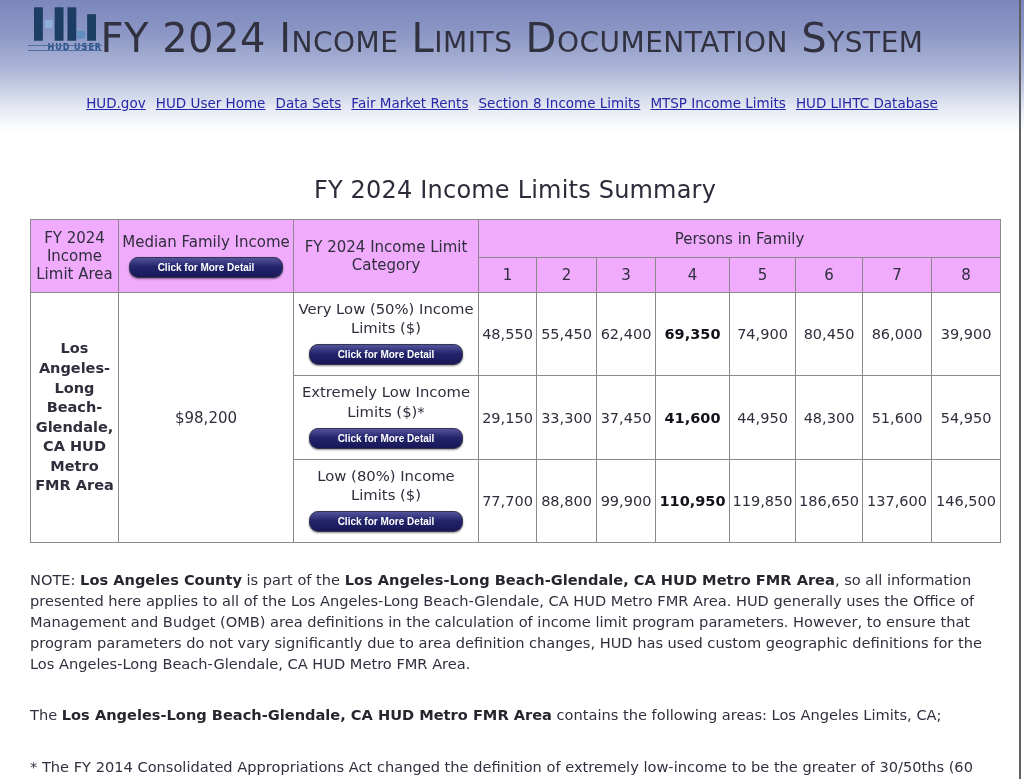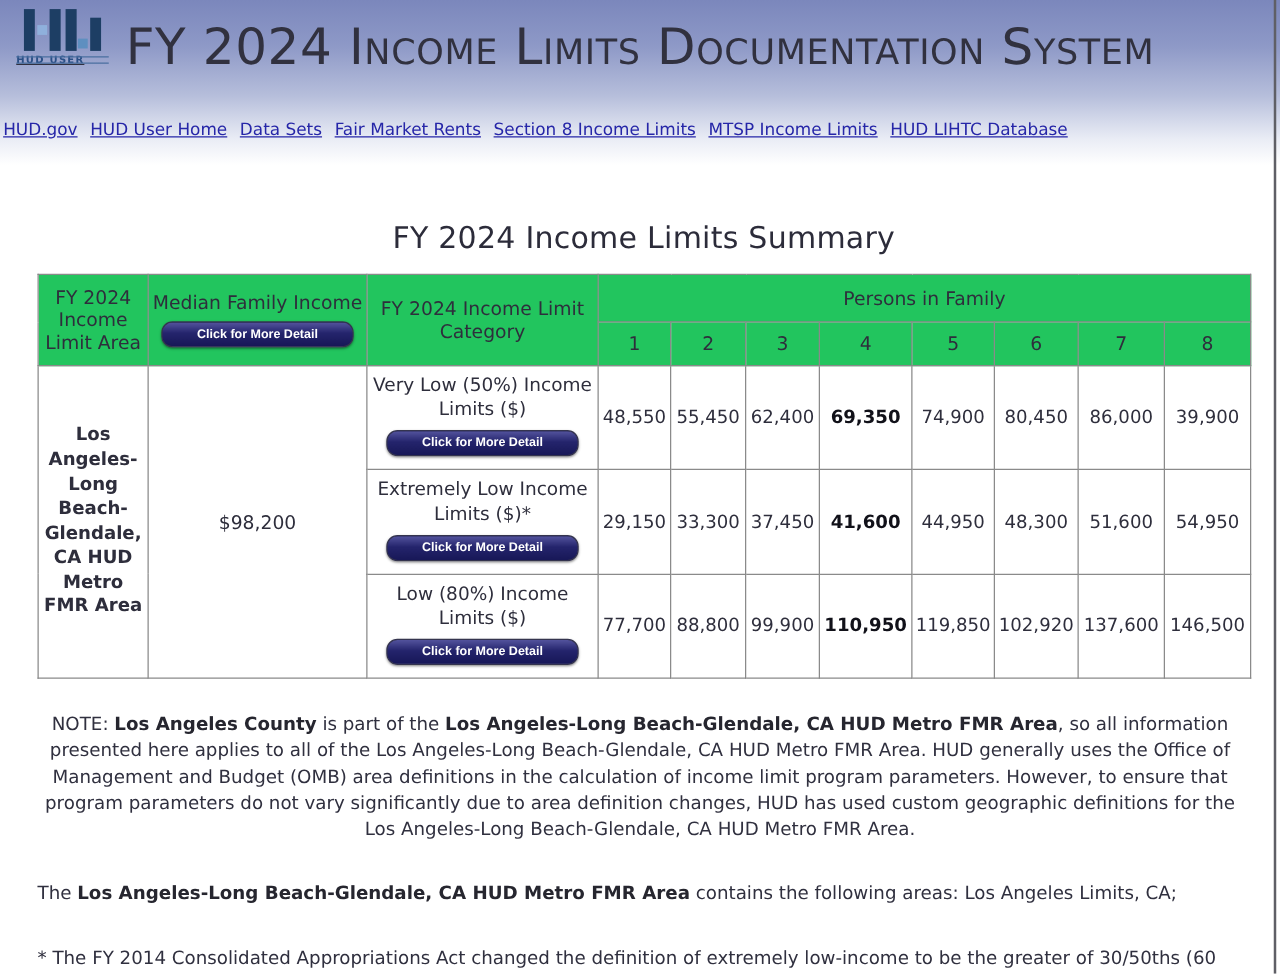--- a/index.html
+++ b/index.html
@@ -8,64 +8,64 @@
     width:1024px; height:779px; overflow:hidden; background:#fff;
     font-family:"DejaVu Sans", sans-serif; color:#30303f; position:relative;
   }
   .right-edge { position:absolute; top:0; right:3px; width:2px; height:779px; background:#5f5f66; z-index:5; }
 
   
   header {
     height:132px; position:relative;
     background:linear-gradient(to bottom,#7b87bc 0%,#8e99c7 28%,#b6bedb 58%,#e9ecf5 84%,#ffffff 100%);
   }
-  .logo { position:absolute; left:13px; top:7px; width:74px; text-align:left; cursor:pointer;text-decoration:underline; }
+  .logo { position:absolute; left:28px; top:7px; width:74px; text-align:right; cursor:pointer; }
   .logo svg { display:block; margin:0 auto; }
   .logo-text {
     position:relative; margin-top:2px; font-size:8px; letter-spacing:1px;
     color:#2a4f86; font-weight:bold; white-space:nowrap;
   }
   .logo-text .tline { position:absolute; left:0; right:0; height:1px; background:#4a6fa0; }
   .tl1 { top:2px; } .tl2 { bottom:1px; }
   h1 {
     margin:0; padding-top:15px; text-align:center;
     font-size:40px; font-weight:400; letter-spacing:.5px;
     font-variant:small-caps; color:#31313f;
   }
-  nav { margin-top:32px; text-align:left; }
+  nav { margin-top:32px; text-align:center; }
   nav a { color:#2626a8; text-decoration:underline; font-size:13.5px; margin:0 2.5px; cursor:pointer; }
 
   
   main { padding:0 24px 0 30px; }
   h2 { text-align:center; font-size:24px; font-weight:400; margin:44px 0 15px; color:#2c2c3a; letter-spacing:.2px; }
 
   table { border-collapse:collapse; table-layout:fixed; width:970px; }
   th, td { border:1px solid #8a8a8a; text-align:center; vertical-align:middle; padding:2px; }
-  thead th { background:#22c55e; font-weight:400; font-size:15px; color:#2e2e3c; }
+  thead th { background:#f0abfc; font-weight:400; font-size:15px; color:#2e2e3c; }
   tr.h1row th { height:38px; }
   tr.h2row th { height:35px; font-size:15px; }
   tbody tr { height:80px; }
   td.area-cell { font-weight:bold; font-size:14.5px; line-height:1.35; padding:4px 2px; color:#2e2e3c; }
   td.median-cell { font-size:15px; color:#2e2e3c; }
   td.cat-cell { font-size:14.8px; color:#2e2e3c; padding:6px 4px 8px; line-height:1.3; }
   td.val { font-size:14.5px; color:#2e2e3c; }
   td.val.bold4 { font-weight:bold; color:#111119; }
   .btn {
     display:block; margin:7px auto 2px; width:154px; padding:4px 6px;
     background:linear-gradient(to bottom,#53539d 0%,#24246c 45%,#171757 100%);
     color:#fff; font-weight:bold; font-size:10px; font-family:Liberation Sans, sans-serif;
     border:1px solid #34344e; border-radius:9px; cursor:pointer;
     box-shadow:0 1px 2px rgba(0,0,0,.45); white-space:nowrap;
   }
   .hdr-btn { margin-top:6px; }
 
   
   p { width:964px; font-size:14.6px; line-height:1.44; color:#30303f; }
   p b { color:#26262f; }
-  .note-p { margin:26px 0 0;text-align:center; }
+  .note-p { margin:26px 0 0; }
   .contains-p { margin:30px 0 0; }
   .footnote-p { margin:31px 0 0; }
 </style>
 </head>
 <body>
 
 <header>
   <div class="logo">
     <span>
       <svg width="62" height="34" viewBox="0 0 63 34">
@@ -169,21 +169,21 @@
       <tr>
         <td class="cat-cell">
           <div>Low (80%) Income Limits ($)</div>
           <button class="btn">Click for More Detail</button>
         </td>
         <td class="val">77,700</td>
         <td class="val">88,800</td>
         <td class="val">99,900</td>
         <td class="val bold4">110,950</td>
         <td class="val">119,850</td>
-        <td class="val">102,920</td>
+        <td class="val">186,650</td>
         <td class="val">137,600</td>
         <td class="val">146,500</td>
       </tr>
     </tbody>
   </table>
 
   <p class="note-p"><span>NOTE: </span><b>Los Angeles County</b><span> is part of the </span><b>Los Angeles-Long Beach-Glendale, CA HUD Metro FMR Area</b><span>, so all information presented here applies to all of the Los Angeles-Long Beach-Glendale, CA HUD Metro FMR Area. HUD generally uses the Office of Management and Budget (OMB) area definitions in the calculation of income limit program parameters. However, to ensure that program parameters do not vary significantly due to area definition changes, HUD has used custom geographic definitions for the Los Angeles-Long Beach-Glendale, CA HUD Metro FMR Area.</span></p>
 
   <p class="contains-p"><span>The </span><b>Los Angeles-Long Beach-Glendale, CA HUD Metro FMR Area</b><span> contains the following areas: Los Angeles Limits, CA;</span></p>
 

